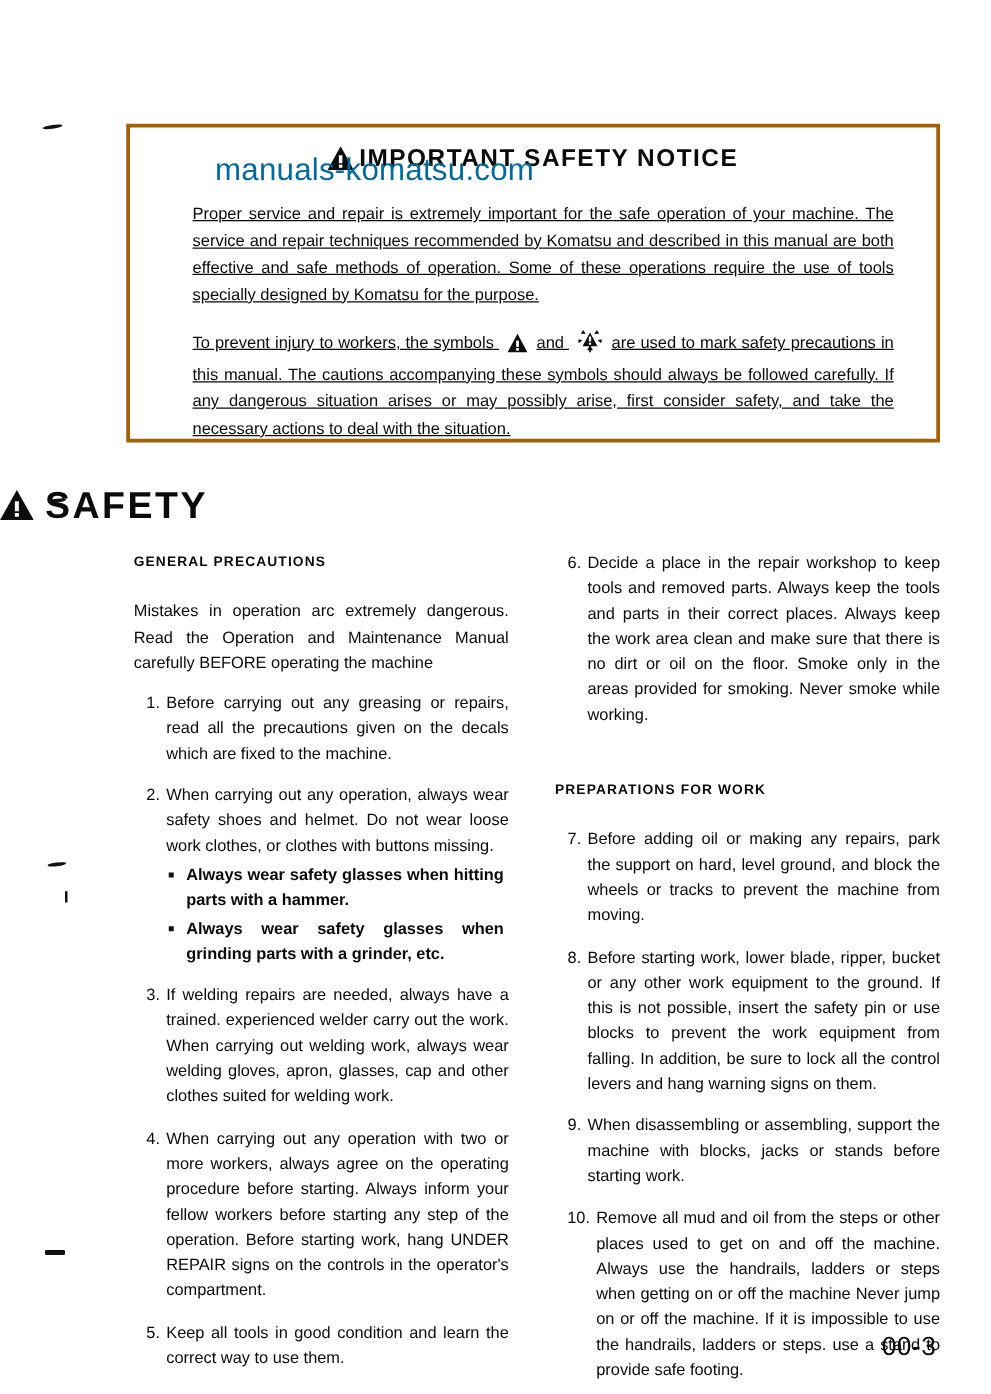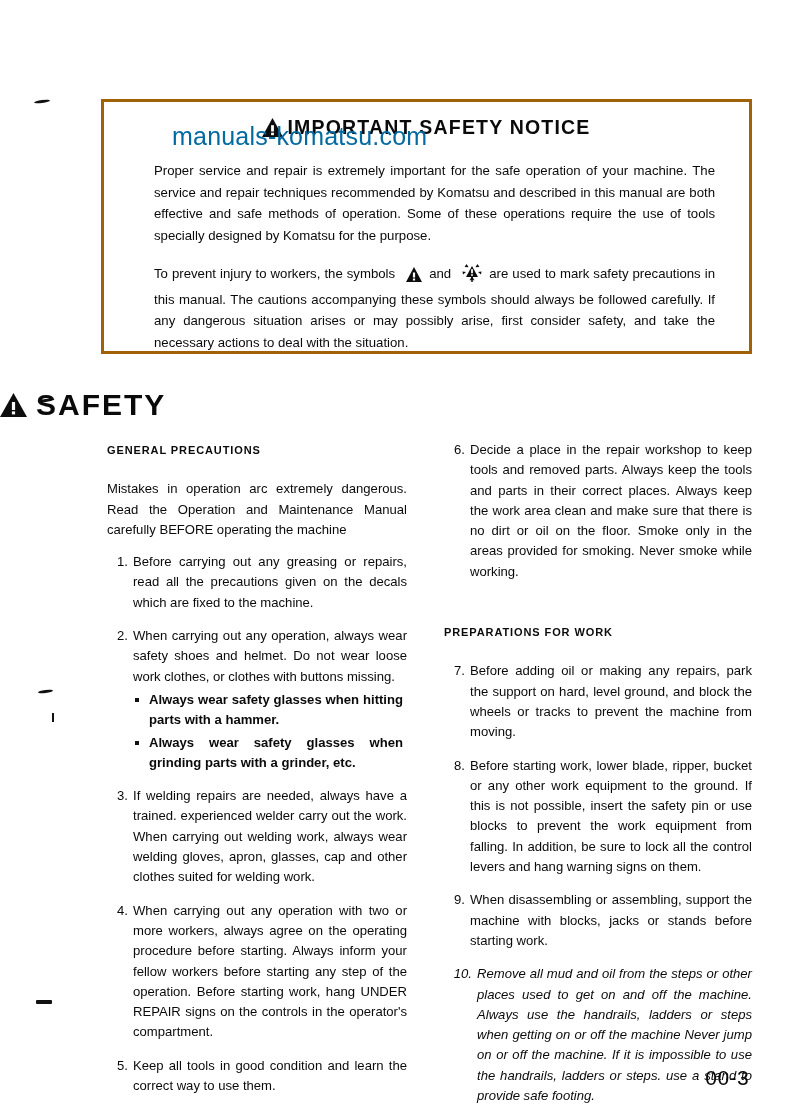--- a/index.html
+++ b/index.html
@@ -57,20 +57,21 @@
     margin-right: 4px;
   }
   .notice-body {
     position: absolute;
     left: 50px;
     right: 34px;
     top: 58px;
     font-size: 13.2px;
     line-height: 21.5px;
     text-align: justify;
+    text-decoration: underline;
   }
   .notice-body p { margin: 0 0 17px 0; }
   .notice-body p:last-child { margin-bottom: 0; }
 
   .inline-tri {
     display: inline-block;
     vertical-align: -4px;
     margin: 0 7px;
   }
 
@@ -131,21 +132,21 @@
     margin-bottom: 13px;
     text-align: justify;
   }
   ol.num-list > li > .num {
     position: absolute;
     left: 0;
     top: 0;
     width: 21px;
     text-align: right;
   }
-  ol.num-list > li.wide { padding-left: 33px; font-style: italic; }
+  ol.num-list > li.wide { padding-left: 33px; }
   ol.num-list > li.wide > .num { width: 28px; }
 
   ul.bullets {
     list-style: none;
     margin: 3px 4px 0 0;
     padding: 0;
     font-weight: bold;
   }
   ul.bullets > li {
     position: relative;

